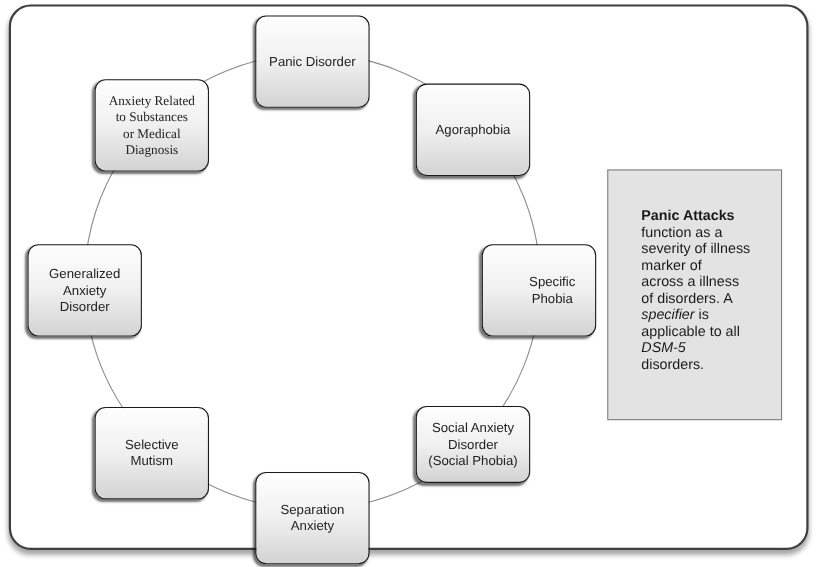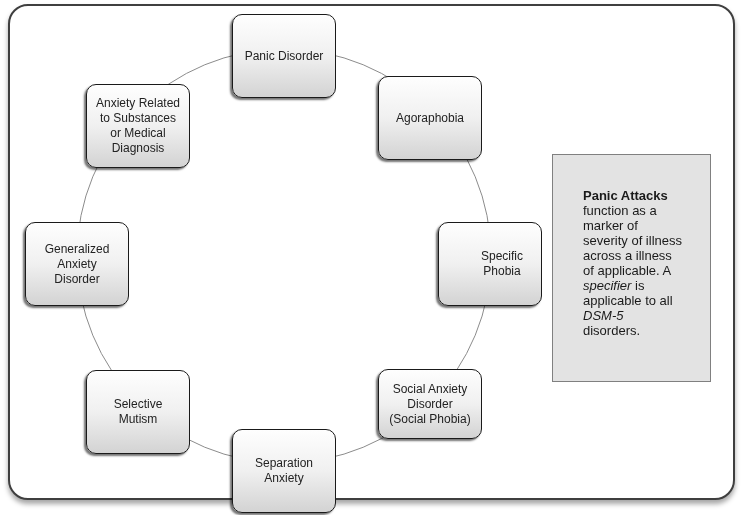--- a/index.html
+++ b/index.html
@@ -37,21 +37,21 @@
     display:block;white-space:pre-line;
     font-size:12px;line-height:15px;color:var(--text);
   }
   .node-0{left:232px;top:14px;}
   .node-1{left:378px;top:76px;}
   .node-2{left:438px;top:222px;padding-left:24px;}
   .node-3{left:378px;top:369px;height:70px;}
   .node-4{left:232px;top:429px;}
   .node-5{left:86px;top:370px;}
   .node-6{left:25px;top:222px;}
-  .node-7{left:86px;top:84px;}
+  .node-7{left:86px;top:72px;font-family:Liberation Serif, serif;}
   .note{
     position:absolute;left:552px;top:154px;width:159px;height:228px;
     box-sizing:border-box;background:var(--note-fill);
     border:1px solid var(--note-border);
     padding:33px 6px 0 30px;z-index:2;
   }
   .nl{display:block;white-space:pre-line;font-size:13px;line-height:15px;color:#1a1a1a;}
   .b{font-weight:bold;}
   .i{font-style:italic;}
 </style>
@@ -96,23 +96,23 @@
   <div class="node node-7">
     <span class="node-label">Anxiety Related
 to Substances
 or Medical
 Diagnosis</span>
   </div>
 
   <aside class="note">
     <span class="nl b">Panic Attacks</span>
     <span class="nl">function as a</span>
+    <span class="nl">severity of illness</span>
     <span class="nl">marker of</span>
-    <span class="nl">severity of illness</span>
     <span class="nl">across a illness</span>
-    <span class="nl">of applicable.  A</span>
+    <span class="nl">of disorders.  A</span>
     <span class="nl"><span class="i">specifier</span><span> is</span></span>
     <span class="nl">applicable to all</span>
     <span class="nl i">DSM-5</span>
     <span class="nl">disorders.</span>
   </aside>
 
 </div>
 
 </body></html>

